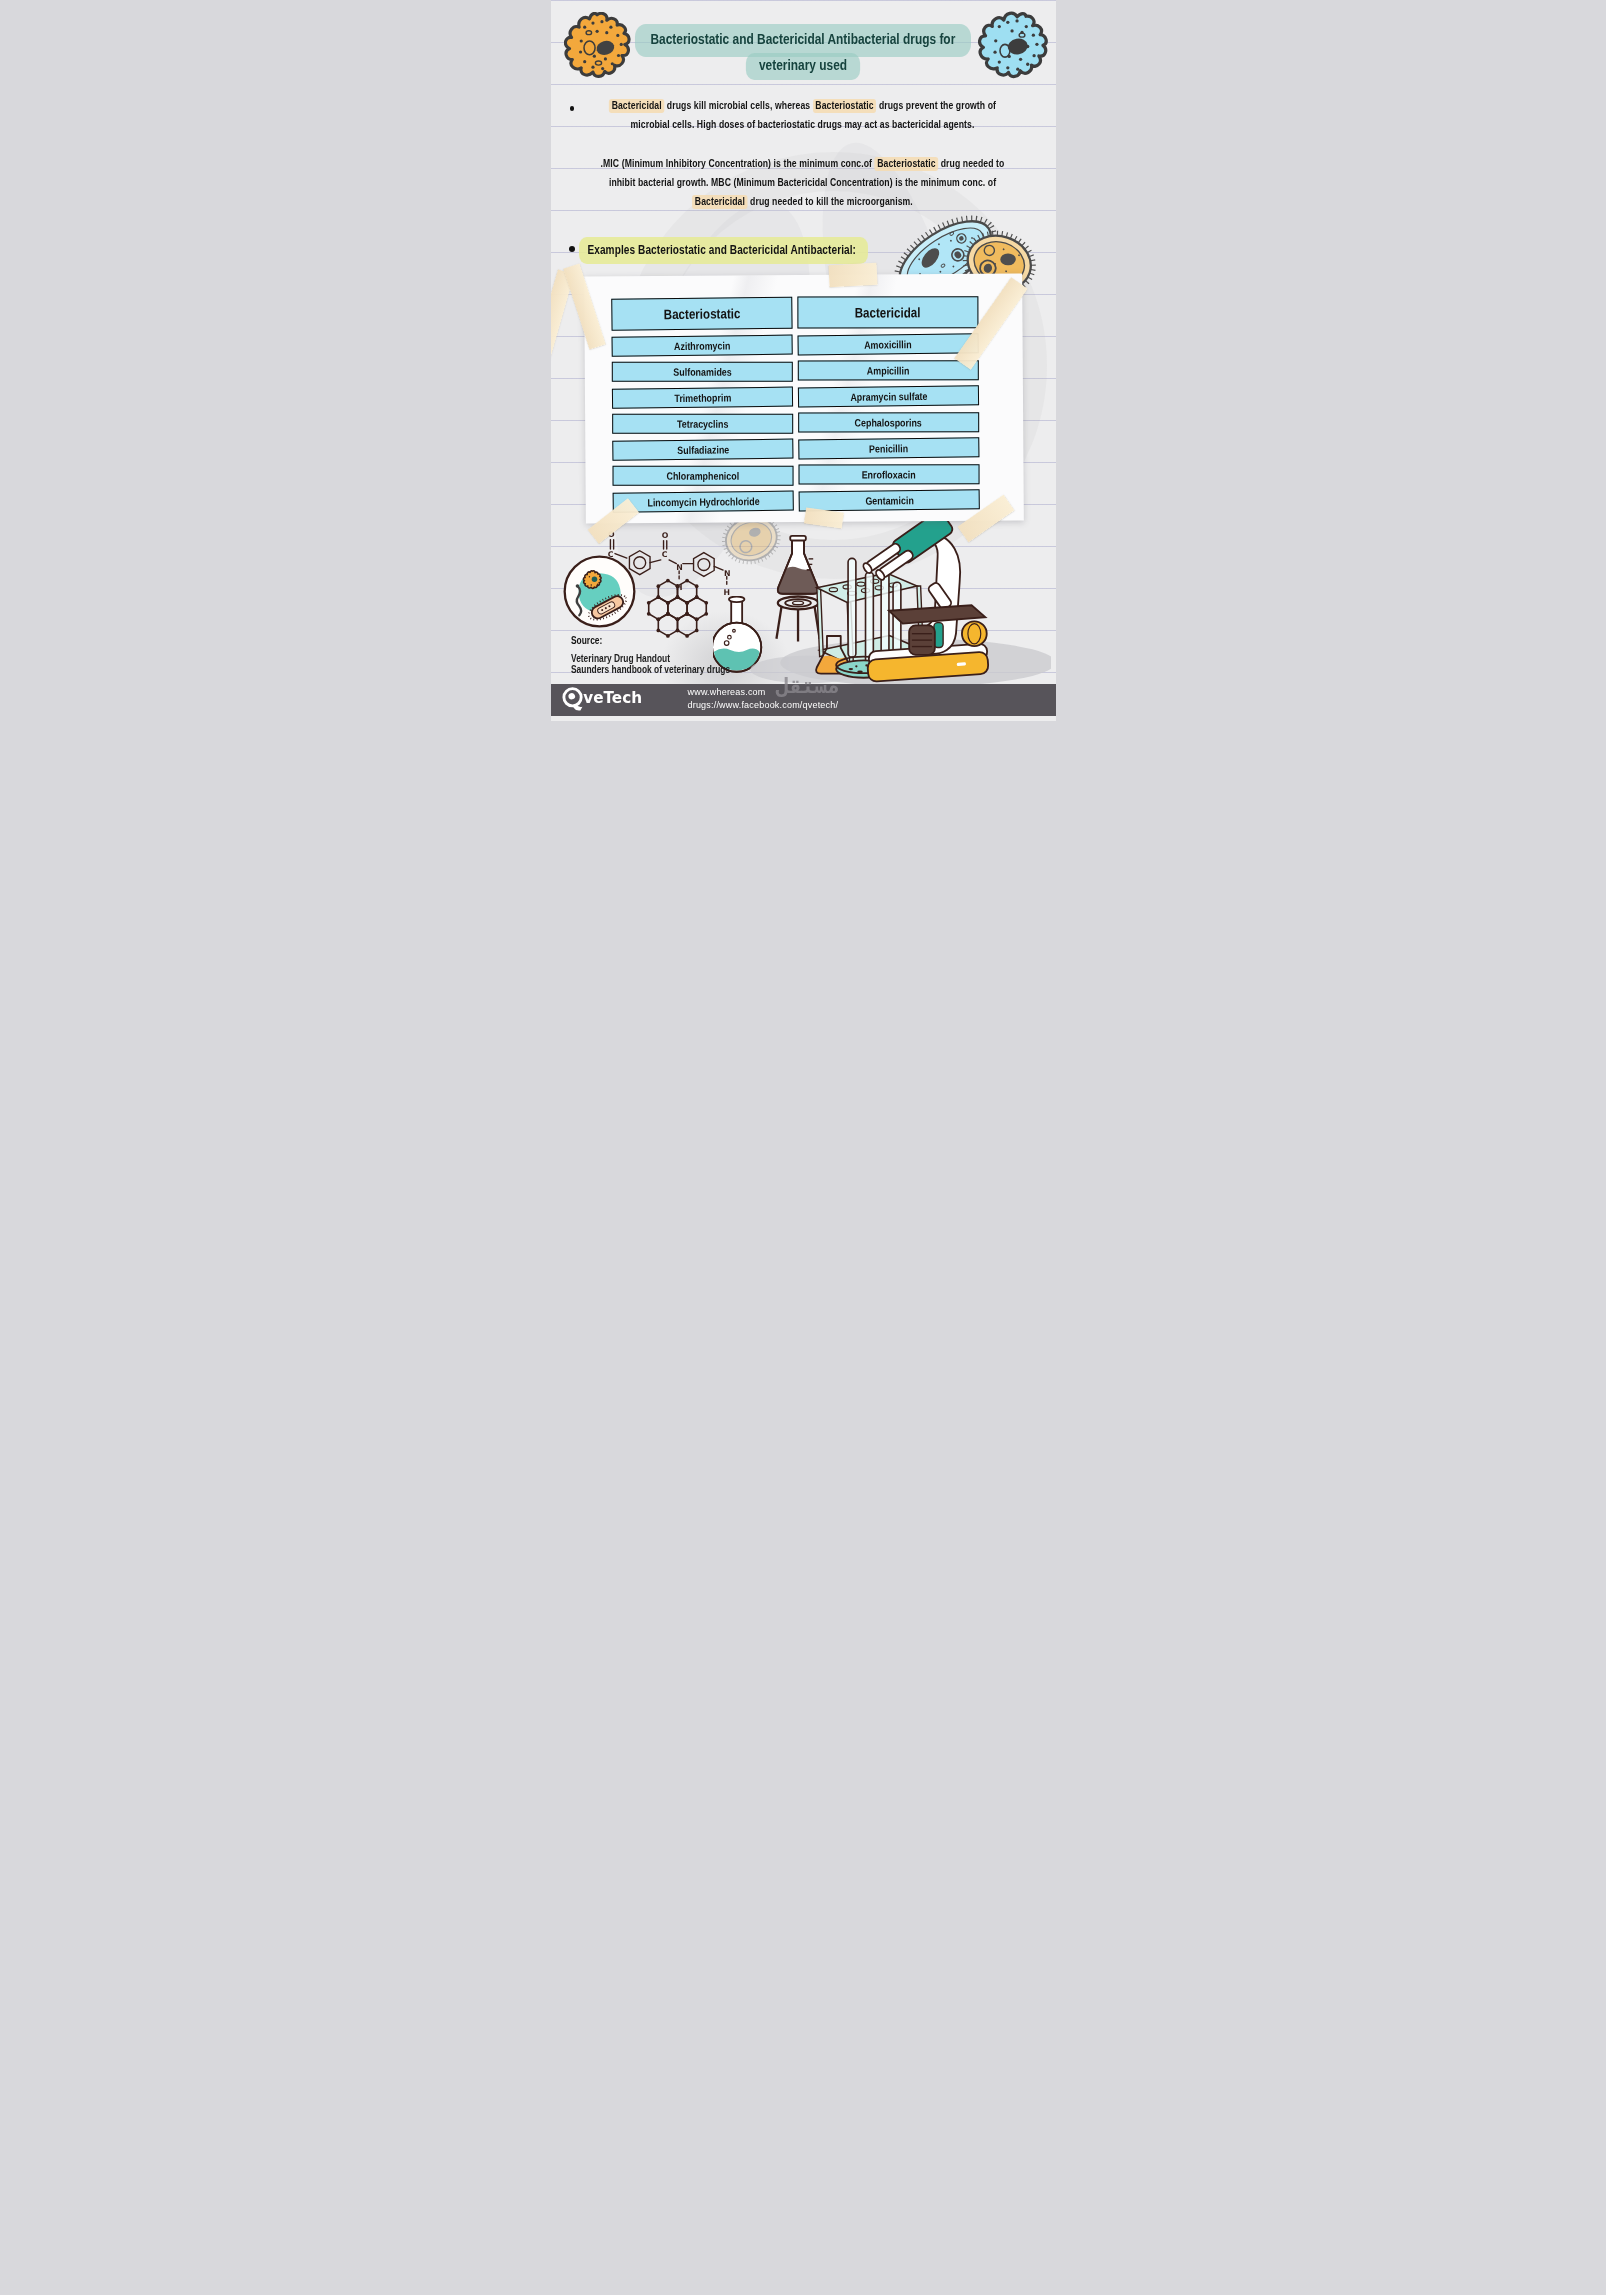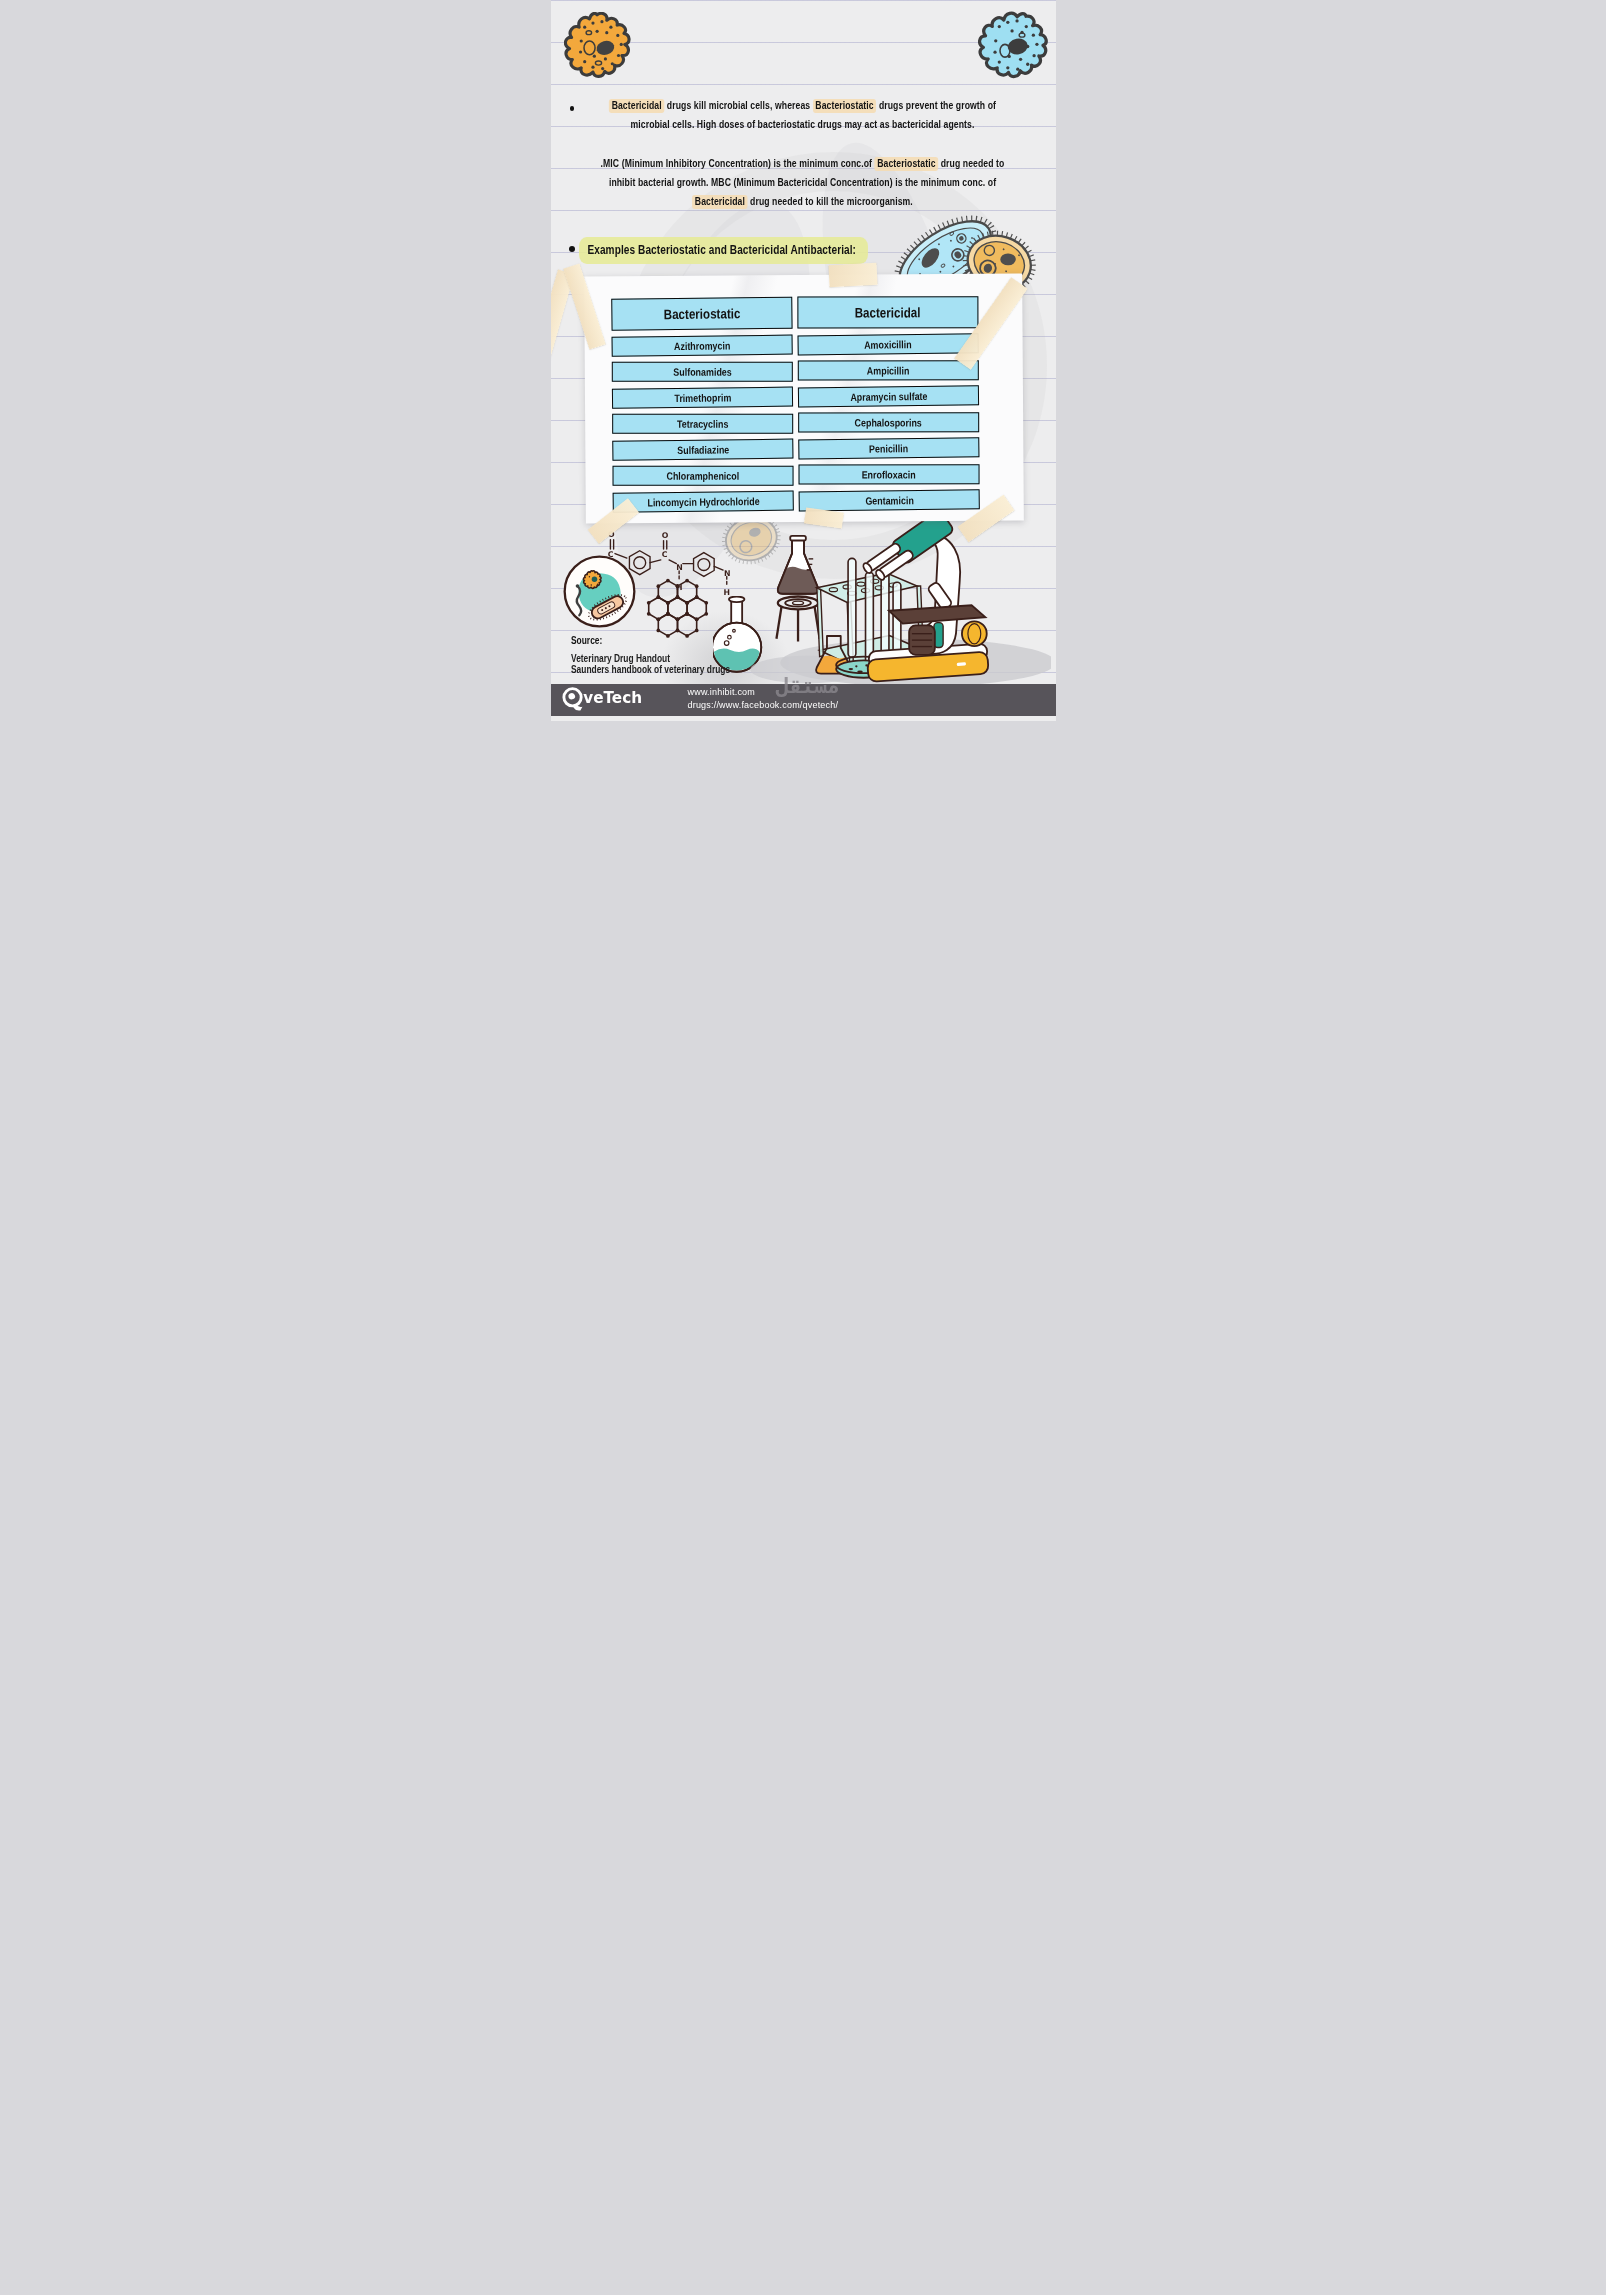--- a/index.html
+++ b/index.html
@@ -132,20 +132,24 @@
     <ellipse cx="60" cy="52" rx="13" ry="10" fill="#424242" transform="rotate(-15 60 52)"></ellipse>
   </svg>
   <svg class="abs" style="left:427px;top:11px" width="71" height="71" viewBox="0 0 100 100">
     <use href="#blobP" fill="#9edff2" stroke="#3c3c3c" stroke-width="4.5" stroke-linejoin="round" transform="rotate(25 50 50)"></use>
     <use href="#dotsP"></use>
     <ellipse cx="38" cy="56" rx="7" ry="9" fill="none" stroke="#3c3c3c" stroke-width="2.2"></ellipse>
     <ellipse cx="62" cy="34" rx="4" ry="2.8" fill="none" stroke="#3c3c3c" stroke-width="2"></ellipse>
     <ellipse cx="56" cy="50" rx="14" ry="11" fill="#3d3d3d" transform="rotate(-10 56 50)"></ellipse>
   </svg>
 
+  <div class="abs title-wrap">
+    <div class="hl-teal t1 cx"><span>Bacteriostatic and Bactericidal Antibacterial drugs for</span></div><br>
+    <div class="hl-teal t2 cx"><span>veterinary used</span></div>
+  </div>
 
   <span class="abs dot" style="left:19px;top:106px;width:4.6px;height:4.6px;"></span>
   <div class="abs para p1 cx"><span class="hl-peach">Bactericidal</span><span> drugs kill microbial cells, whereas </span><span class="hl-peach">Bacteriostatic</span><span> drugs prevent the growth of microbial cells. High doses of bacteriostatic drugs may act as bactericidal agents.</span></div>
 
   <div class="abs para p2 cx"><span>.MIC (Minimum Inhibitory Concentration) is the minimum conc.of </span><span class="hl-peach">Bacteriostatic</span><span> drug needed to inhibit bacterial growth. MBC (Minimum Bactericidal Concentration) is the minimum conc. of </span><span class="hl-peach">Bactericidal</span><span> drug needed to kill the microorganism.</span></div>
 
   <span class="abs dot" style="left:18.4px;top:246px;width:6.4px;height:6.4px;"></span>
   <div class="abs examples-wrap">
     <span class="hl-yellow cxl"><span>Examples Bacteriostatic and Bactericidal Antibacterial:</span></span>
   </div>
@@ -436,20 +440,20 @@
   </div>
 
   <div class="abs footer">
     <svg style="position:absolute;left:10px;top:2.3px" width="103" height="25" viewBox="0 0 250 60">
       <circle cx="28" cy="27" r="21" fill="none" stroke="#ffffff" stroke-width="7"></circle>
       <path d="M20,19 q9,-5 13,2 q4,7 -3,10 q-8,3 -11,-2 q-3,-6 1,-10 z" fill="#ffffff"></path>
       <path d="M36,44 q7,9 16,6 l-5,9 q-11,2 -17,-7 z" fill="#ffffff"></path>
       <text x="54" y="42" font-family="DejaVu Sans, sans-serif" font-size="37" font-weight="bold" fill="#ffffff">veTech</text>
     </svg>
     <div class="urls">
-      <span>www.inhibit.com</span><br>
+      <span>www.whereas.com</span><br>
       <span>drugs://www.facebook.com/qvetech/</span>
     </div>
   </div>
   <div class="abs watermark">مستقل</div>
 
 </div>
 
 
 </body></html>

